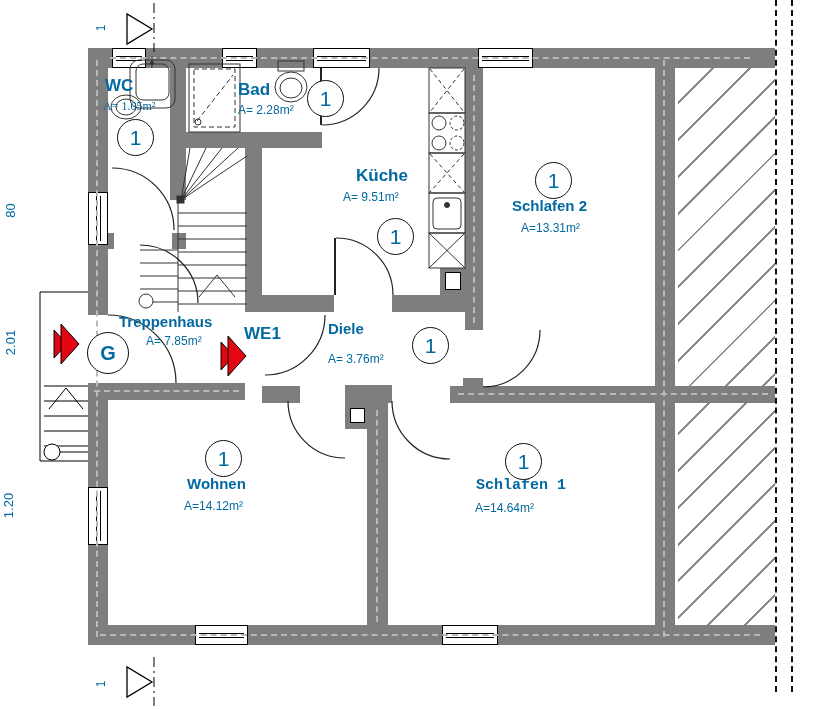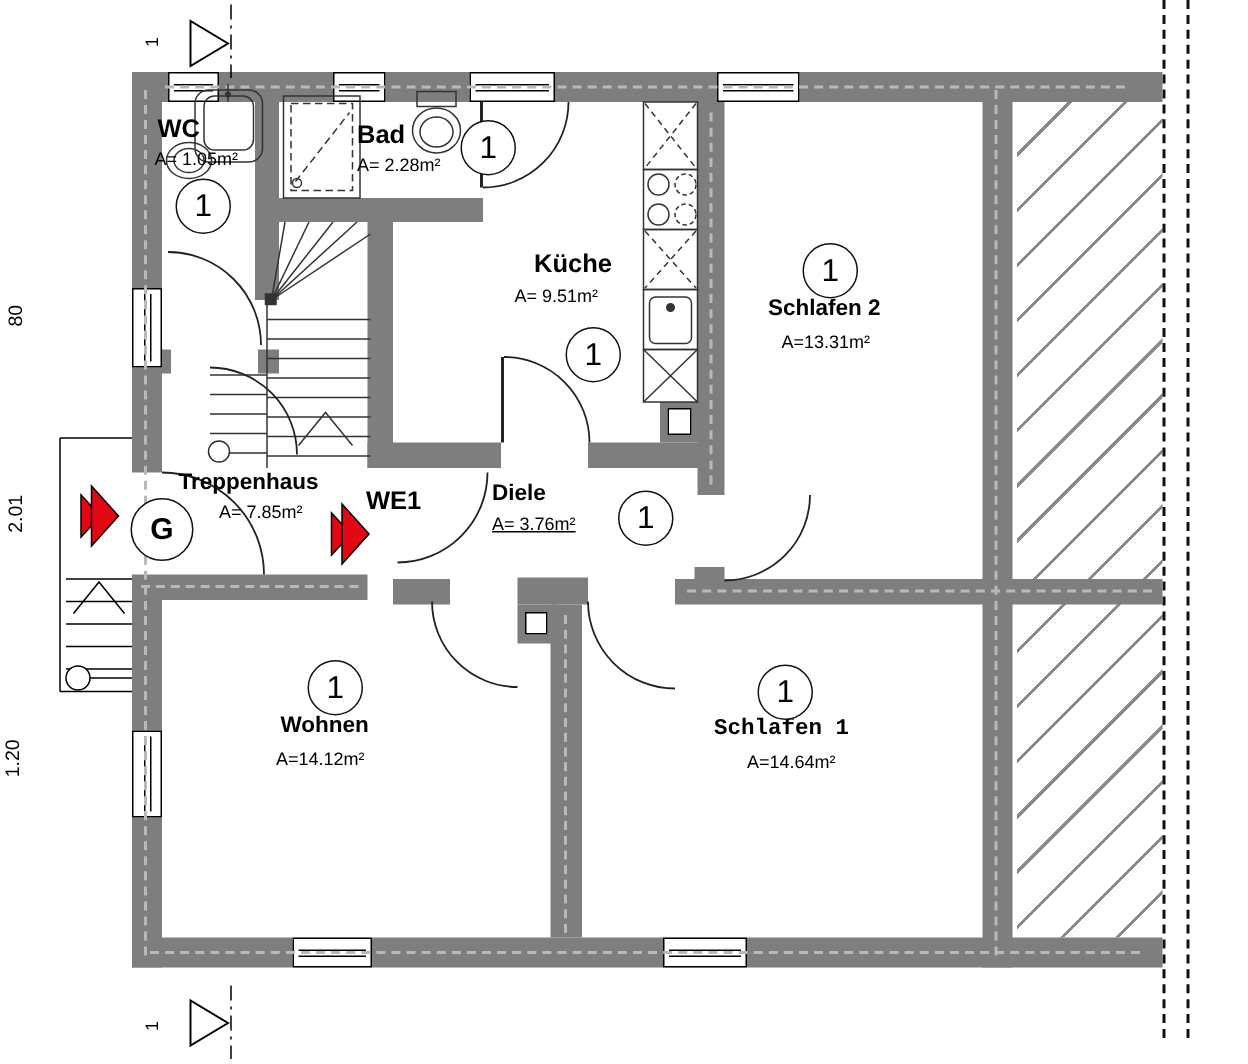--- a/index.html
+++ b/index.html
@@ -1,17 +1,17 @@
 <!DOCTYPE html>
 <html><head>
 <meta charset="utf-8">
 <style>
   html,body{margin:0;padding:0;background:#fff;}
   .plan{position:relative;width:832px;height:709px;background:#fff;overflow:hidden;
-        font-family:"Liberation Sans", sans-serif;color:#000000;}
+        font-family:"Liberation Sans", sans-serif;color:#0369a1;}
   .wall{position:absolute;background:#7e7e7e;z-index:2;}
   .white-gap{position:absolute;background:#fff;z-index:3;}
   .shaft{position:absolute;background:#fff;border:1px solid #000;box-sizing:border-box;z-index:3;}
   .window{position:absolute;background:#fff;border:1px solid #000;box-sizing:border-box;z-index:3;}
   .window .ph{position:absolute;left:3px;right:3px;top:50%;height:3px;margin-top:-2px;
               border-top:1px solid #000;border-bottom:1px solid #000;}
   .window .pv{position:absolute;top:3px;bottom:3px;left:50%;width:3px;margin-left:-2px;
               border-left:1px solid #000;border-right:1px solid #000;}
   .hatch{position:absolute;z-index:1;
          background:repeating-linear-gradient(135deg,#ffffff 0 24px,#8a8a8a 24px 26px);}
@@ -201,36 +201,36 @@
       <path d="M336 238 A57 57 0 0 1 393 295"></path>
       <line x1="335" y1="238" x2="335" y2="295" stroke-width="2"></line>
       <path d="M325 315 A60 60 0 0 1 265 375"></path>
       <path d="M540 330 A57 57 0 0 1 483 387"></path>
       <path d="M288 401 A57 57 0 0 0 345 458"></path>
       <path d="M392 401 A58 58 0 0 0 450 459"></path>
     </g>
   </svg>
 
   <div class="rname big" style="left:105px;top:76px;">WC</div>
-  <div class="rarea" style="left:103px;top:99px;">A= 1.05m²</div>
+  <div class="rarea" style="left:103px;top:99px;font-family:Liberation Serif, serif;">A= 1.05m²</div>
   <div class="rname big" style="left:238px;top:80px;">Bad</div>
   <div class="rarea" style="left:238px;top:103px;">A= 2.28m²</div>
   <div class="rname big" style="left:356px;top:166px;">Küche</div>
   <div class="rarea" style="left:343px;top:190px;">A= 9.51m²</div>
   <div class="rname" style="left:512px;top:197px;">Schlafen 2</div>
   <div class="rarea" style="left:521px;top:221px;">A=13.31m²</div>
   <div class="rname" style="left:119px;top:313px;">Treppenhaus</div>
   <div class="rarea" style="left:146px;top:334px;">A= 7.85m²</div>
   <div class="rname big" style="left:244px;top:324px;">WE1</div>
   <div class="rname" style="left:328px;top:320px;">Diele</div>
-  <div class="rarea" style="left:328px;top:342px;text-decoration:underline;">A= 3.76m²</div>
+  <div class="rarea" style="left:328px;top:352px;">A= 3.76m²</div>
   <div class="rname" style="left:187px;top:475px;">Wohnen</div>
   <div class="rarea" style="left:184px;top:499px;text-align:right;">A=14.12m²</div>
   <div class="rname" style="left:476px;top:477px;font-family:Liberation Mono, monospace;">Schlafen 1</div>
-  <div class="rarea" style="left:475px;top:501px;margin-left:23px;">A=14.64m²</div>
+  <div class="rarea" style="left:475px;top:501px;">A=14.64m²</div>
 
   <div class="badge" style="left:117px;top:119px;">1</div>
   <div class="badge" style="left:307px;top:80px;">1</div>
   <div class="badge" style="left:377px;top:218px;">1</div>
   <div class="badge" style="left:535px;top:162px;">1</div>
   <div class="badge" style="left:412px;top:327px;">1</div>
   <div class="badge" style="left:205px;top:440px;">1</div>
   <div class="badge" style="left:505px;top:443px;">1</div>
   <div class="badge g" style="left:87px;top:332px;">G</div>
 

